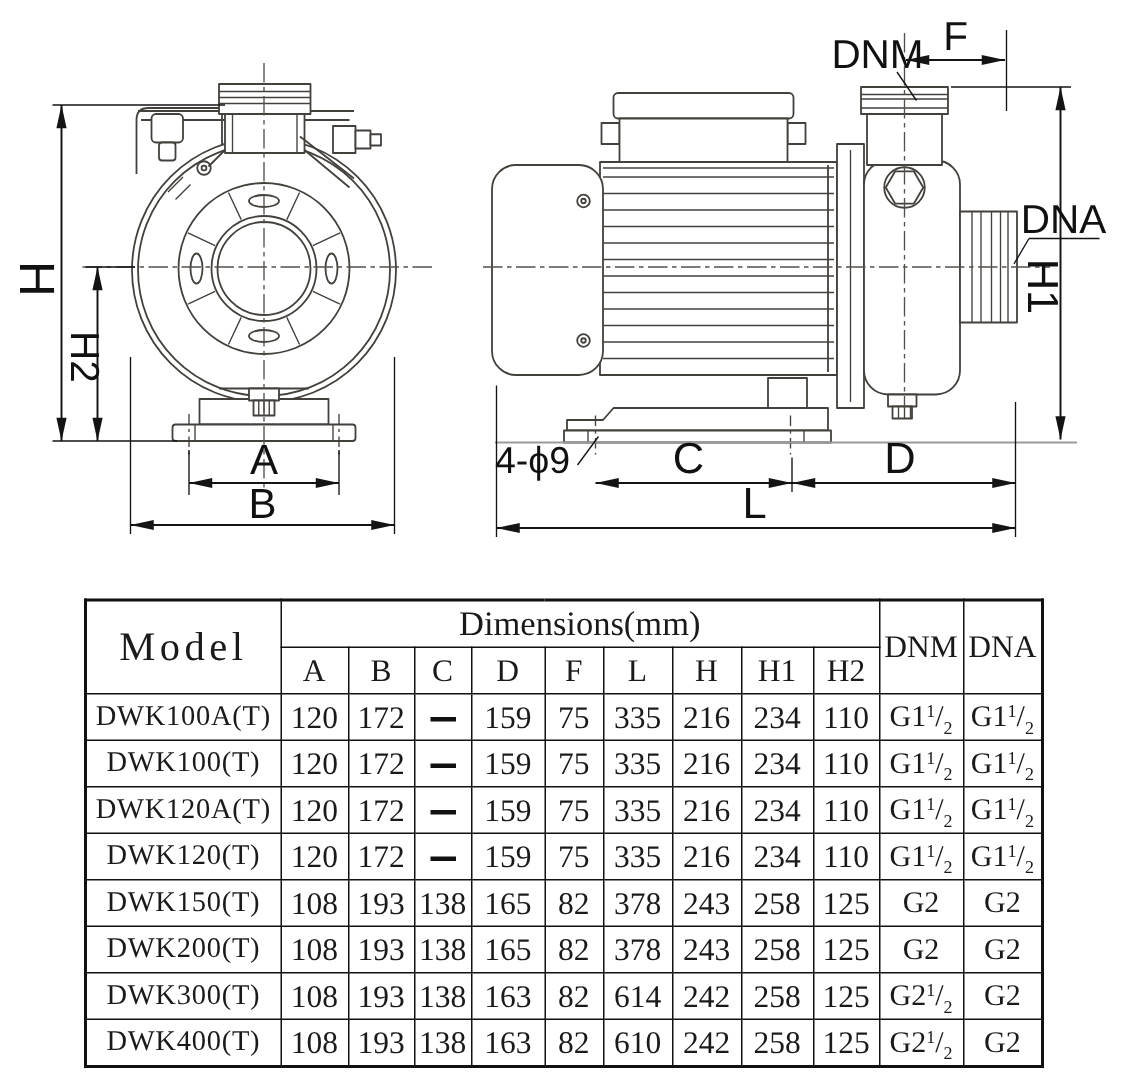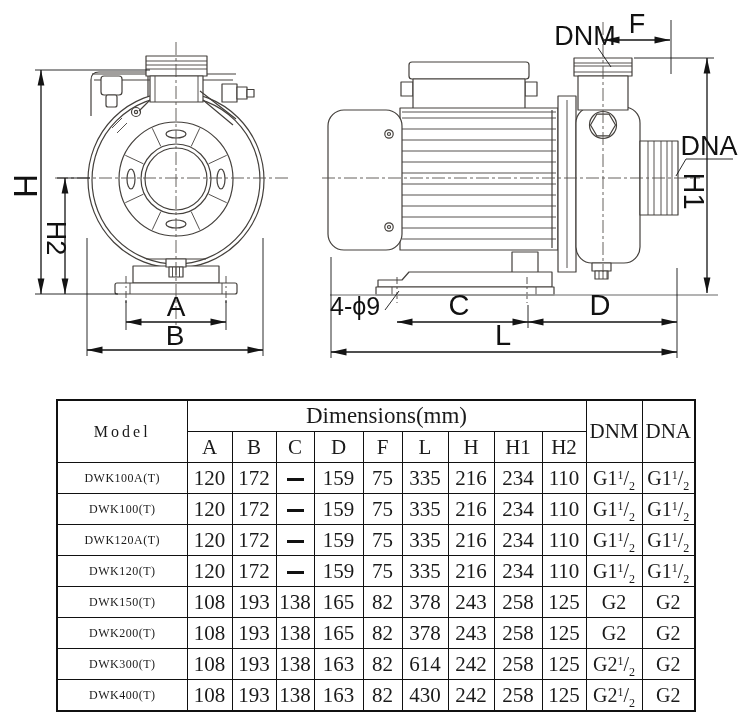--- a/index.html
+++ b/index.html
@@ -17,25 +17,25 @@
   .ext{fill:none;stroke:#141414;stroke-width:0.9;}
   .gnd{fill:none;stroke:#9a9a9a;stroke-width:1.3;}
   .dlbl{font-family:"Liberation Sans",sans-serif;fill:#111;}
 
   
   #dim-table-wrap{position:absolute;left:56px;top:399px;}
   table{border-collapse:collapse;table-layout:fixed;background:#fff;}
   table{border:2.5px solid #111;}
   th,td{border:1.6px solid #111;text-align:center;vertical-align:middle;
         padding:0;height:30px;font-weight:normal;overflow:hidden;white-space:nowrap;}
-  .hmodel{font-size:16px;letter-spacing:3px;}
+  .hmodel{font-size:27px;letter-spacing:3px;}
   .hdims{font-size:23px;}
   .hletter{font-size:21px;}
   .hg{font-size:21px;}
-  .cell-model{font-size:12px;letter-spacing:0.5px;}
+  .cell-model{font-size:19px;letter-spacing:0.5px;}
   .cell-num{font-size:21px;}
   .cell-g{font-size:20px;}
   .cell-g sup{font-size:12px;vertical-align:6px;line-height:0;}
   .cell-g sub{font-size:12px;vertical-align:-5px;line-height:0;}
   .dashbar{display:inline-block;width:17px;height:3.5px;background:#111;vertical-align:middle;}
 </style>
 </head>
 <body>
 
 <div id="page">
@@ -321,21 +321,21 @@
             <td class="cell-g">G2<sup>1</sup>/<sub>2</sub></td>
             <td class="cell-g">G2</td>
           </tr>
           <tr>
             <td class="cell-model">DWK400(T)</td>
             <td class="cell-num">108</td>
             <td class="cell-num">193</td>
             <td class="cell-num">138</td>
             <td class="cell-num">163</td>
             <td class="cell-num">82</td>
-            <td class="cell-num">430</td>
+            <td class="cell-num">610</td>
             <td class="cell-num">242</td>
             <td class="cell-num">258</td>
             <td class="cell-num">125</td>
             <td class="cell-g">G2<sup>1</sup>/<sub>2</sub></td>
             <td class="cell-g">G2</td>
           </tr>
         </tbody>
   </table>
 </div>
 

